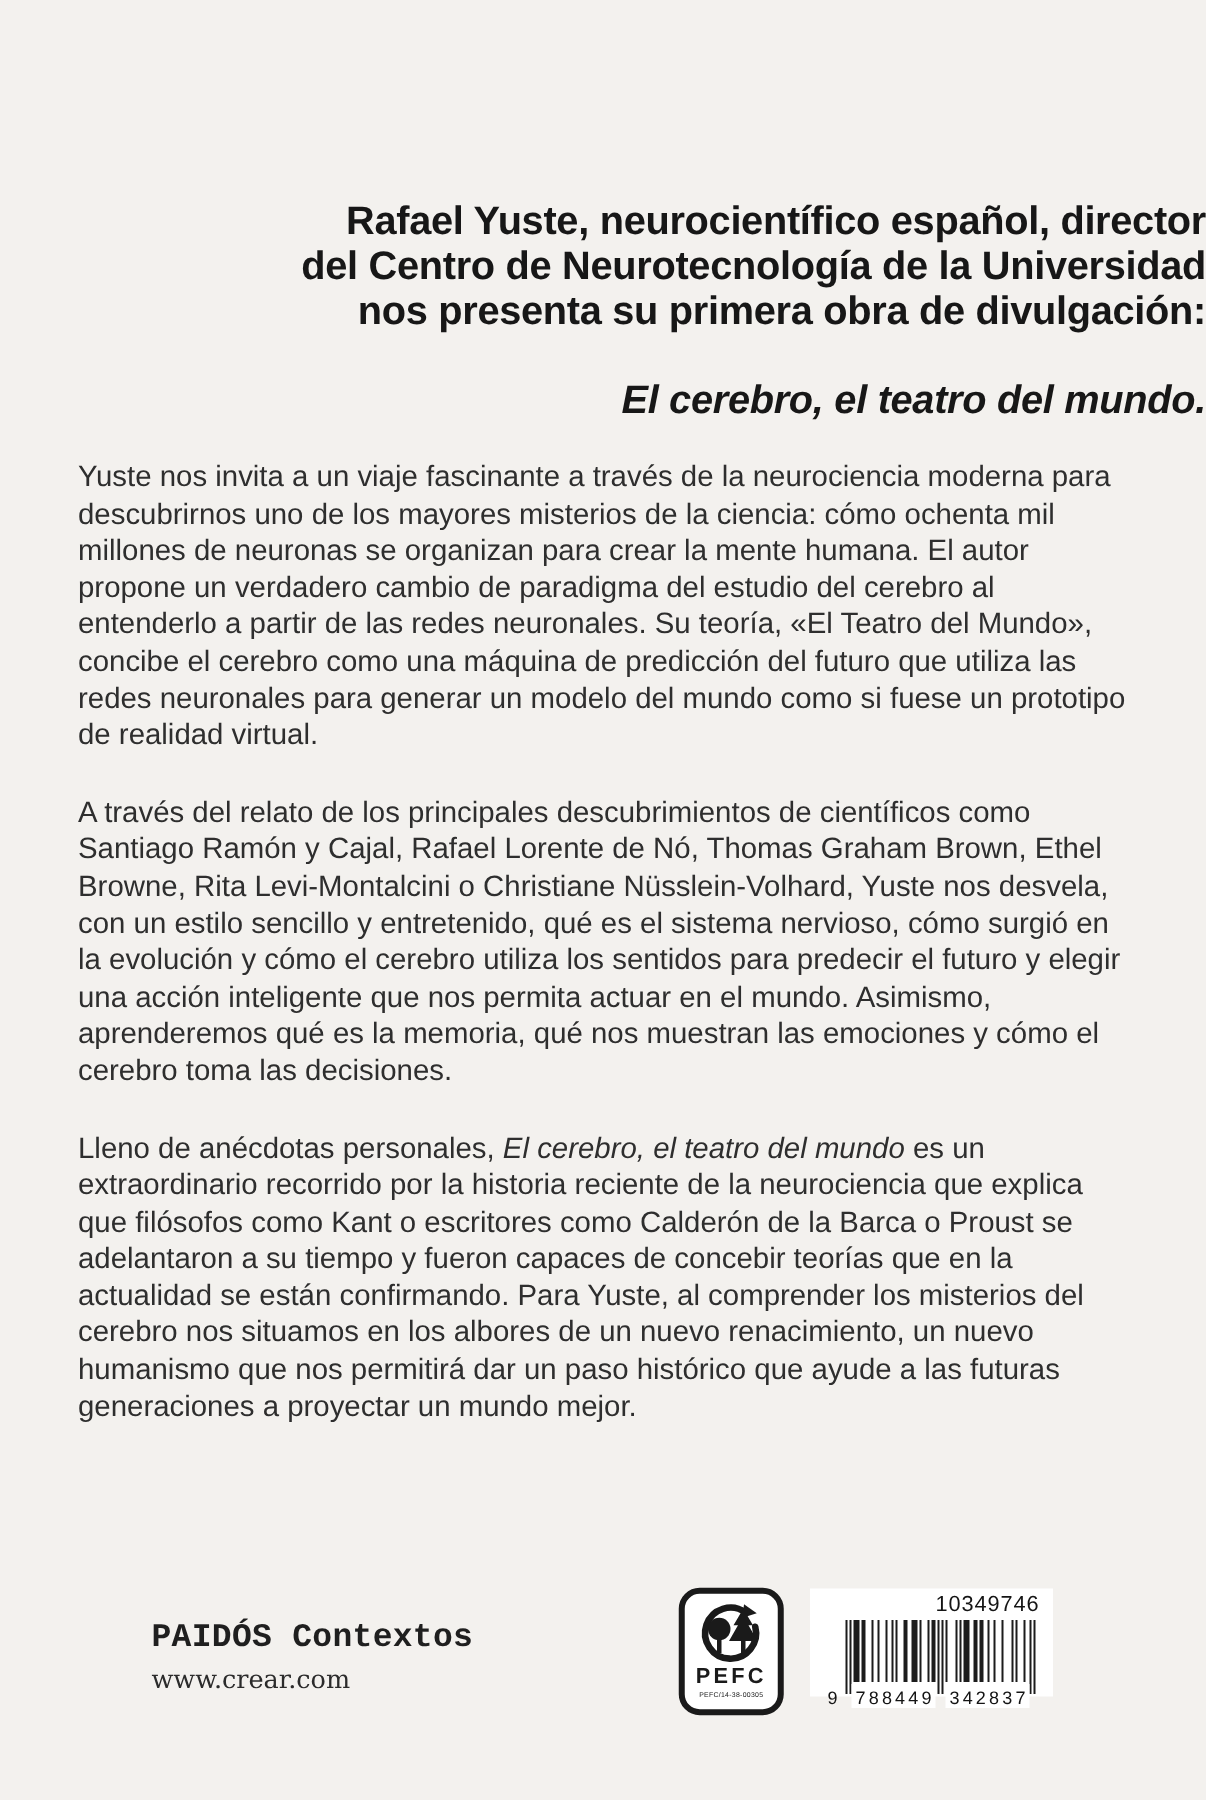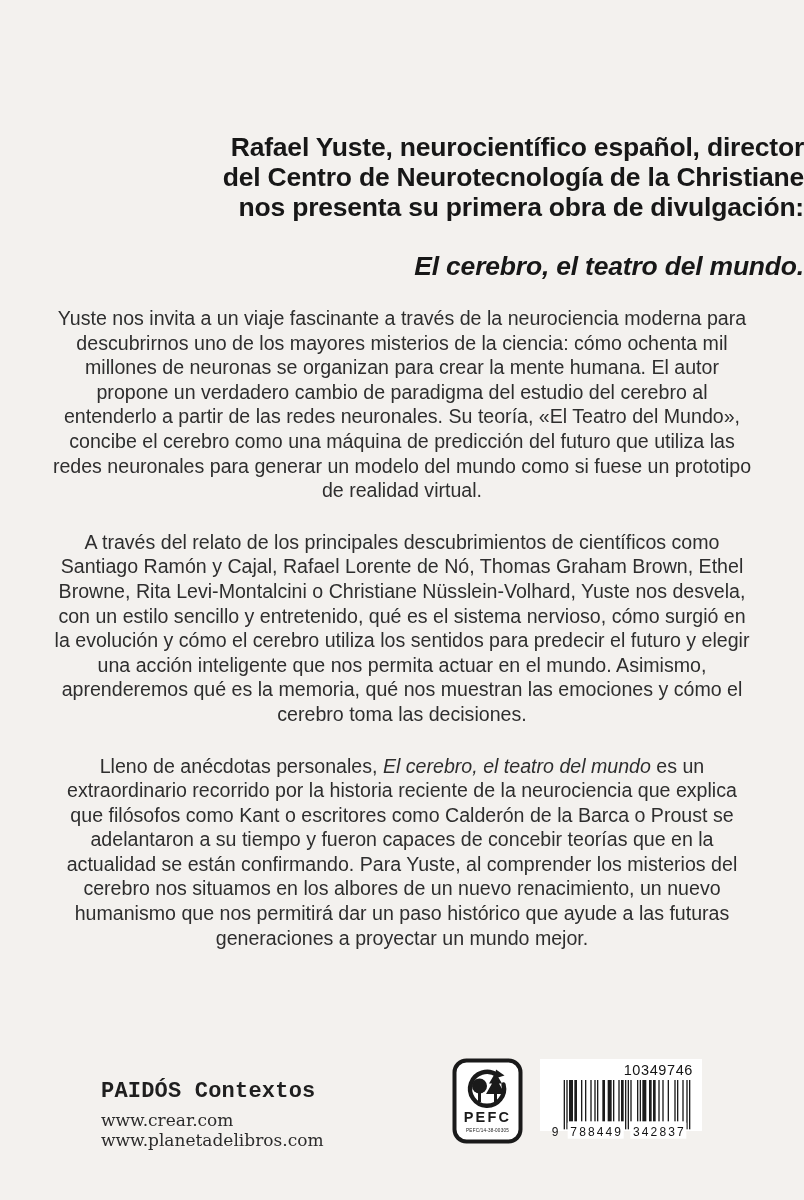--- a/index.html
+++ b/index.html
@@ -20,21 +20,20 @@
     font-size: 26.5px;
     line-height: 30px;
     color: #171717;
     letter-spacing: -0.2px;
   }
   .headline .h-line { white-space: nowrap; text-align: right; }
   .headline .h-italic { font-style: italic; margin-top: 29px; }
   .bodycopy {
     width: 700px;
     margin: 0 auto;
-    text-align: center;
     font-size: 19.6px;
     line-height: 24.6px;
     color: #2e2e2e;
   }
   .bodycopy p { margin-top: 27px; }
   .bodycopy p:first-child { margin-top: 25px; }
   .bodycopy em { font-weight: inherit; }
 
   .imprint {
     position: absolute; left: 101px; top: 1079px;
@@ -74,36 +73,35 @@
   .bars { display: block; width: 152px; height: 59px; }
   .bcd { font-family: "Liberation Sans", sans-serif; font-size: 9px; fill: #141414; }
 </style>
 </head>
 <body>
 
 <div class="page">
 
   <header class="headline">
     <div class="h-line">Rafael Yuste, neurocientífico español, director</div>
-    <div class="h-line">del Centro de Neurotecnología de la Christiane</div>
+    <div class="h-line">del Centro de Neurotecnología de la Universidad</div>
     <div class="h-line">nos presenta su primera obra de divulgación:</div>
     <div class="h-line h-italic">El cerebro, el teatro del mundo.</div>
   </header>
 
   <main class="bodycopy">
     <p>Yuste nos invita a un viaje fascinante a través de la neurociencia moderna para descubrirnos uno de los mayores misterios de la ciencia: cómo ochenta mil millones de neuronas se organizan para crear la mente humana. El autor propone un verdadero cambio de paradigma del estudio del cerebro al entenderlo a partir de las redes neuronales. Su teoría, «El Teatro del Mundo», concibe el cerebro como una máquina de predicción del futuro que utiliza las redes neuronales para generar un modelo del mundo como si fuese un prototipo de realidad virtual.</p>
     <p>A través del relato de los principales descubrimientos de científicos como Santiago Ramón y Cajal, Rafael Lorente de Nó, Thomas Graham Brown, Ethel Browne, Rita Levi-Montalcini o Christiane Nüsslein-Volhard, Yuste nos desvela, con un estilo sencillo y entretenido, qué es el sistema nervioso, cómo surgió en la evolución y cómo el cerebro utiliza los sentidos para predecir el futuro y elegir una acción inteligente que nos permita actuar en el mundo. Asimismo, aprenderemos qué es la memoria, qué nos muestran las emociones y cómo el cerebro toma las decisiones.</p>
     <p><span>Lleno de anécdotas personales, </span><em>El cerebro, el teatro del mundo</em><span> es un extraordinario recorrido por la historia reciente de la neurociencia que explica que filósofos como Kant o escritores como Calderón de la Barca o Proust se adelantaron a su tiempo y fueron capaces de concebir teorías que en la actualidad se están confirmando. Para Yuste, al comprender los misterios del cerebro nos situamos en los albores de un nuevo renacimiento, un nuevo humanismo que nos permitirá dar un paso histórico que ayude a las futuras generaciones a proyectar un mundo mejor.</span></p>
   </main>
 
   <div class="imprint">PAIDÓS Contextos</div>
 
   <div class="urls">
     <div>www.crear.com</div>
-    <div>www.planetadelibros.com</div>
   </div>
 
   <div class="pefc">
     <svg viewBox="0 0 71 86">
       <rect x="2.5" y="2.5" width="66" height="81" rx="12" fill="#ffffff" stroke="#1a1a1a" stroke-width="4"></rect>
       <path d="M 45 17 A 17 17 0 1 0 51.5 26.5" fill="none" stroke="#1a1a1a" stroke-width="4.4" stroke-linecap="round"></path>
       <polygon points="44,11.5 52.5,17.5 43,20.5" fill="#1a1a1a"></polygon>
       <circle cx="27.5" cy="28" r="7.5" fill="#1a1a1a"></circle>
       <rect x="26" y="33" width="3" height="11" fill="#1a1a1a"></rect>
       <polygon points="43.5,14.5 50,25.5 47,25.5 53,36 34,36 40,25.5 37,25.5" fill="#1a1a1a"></polygon>

